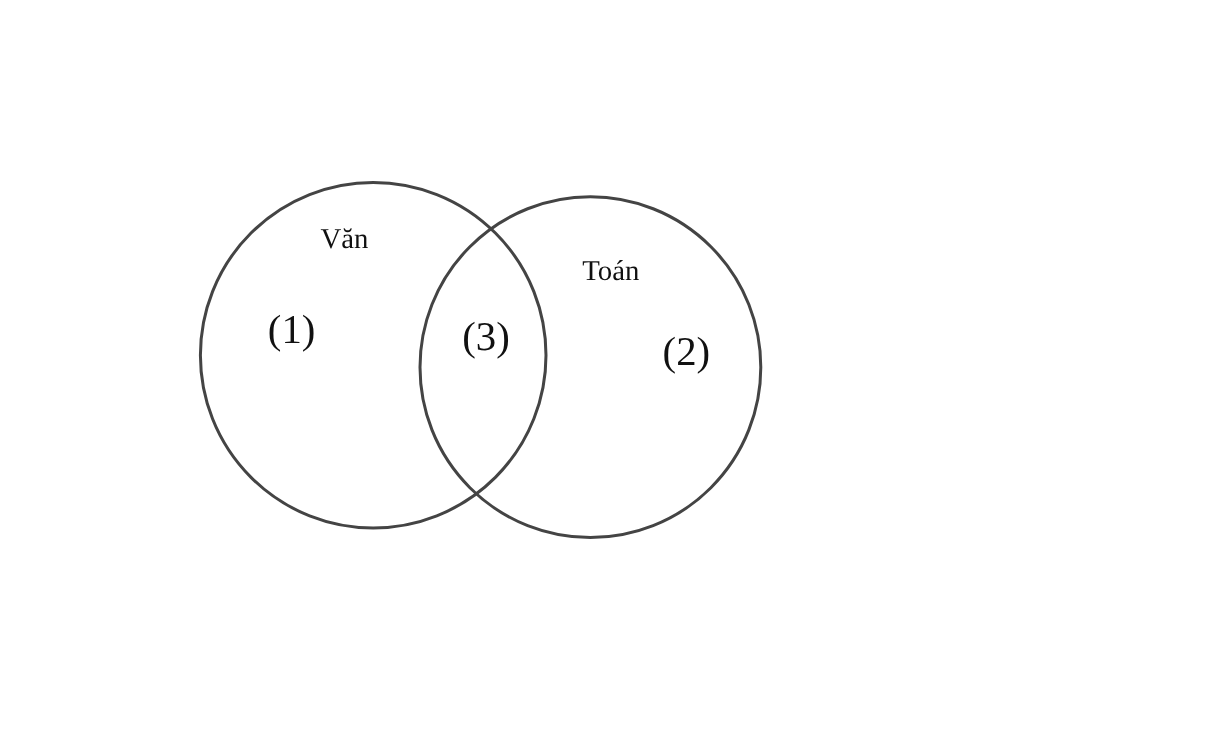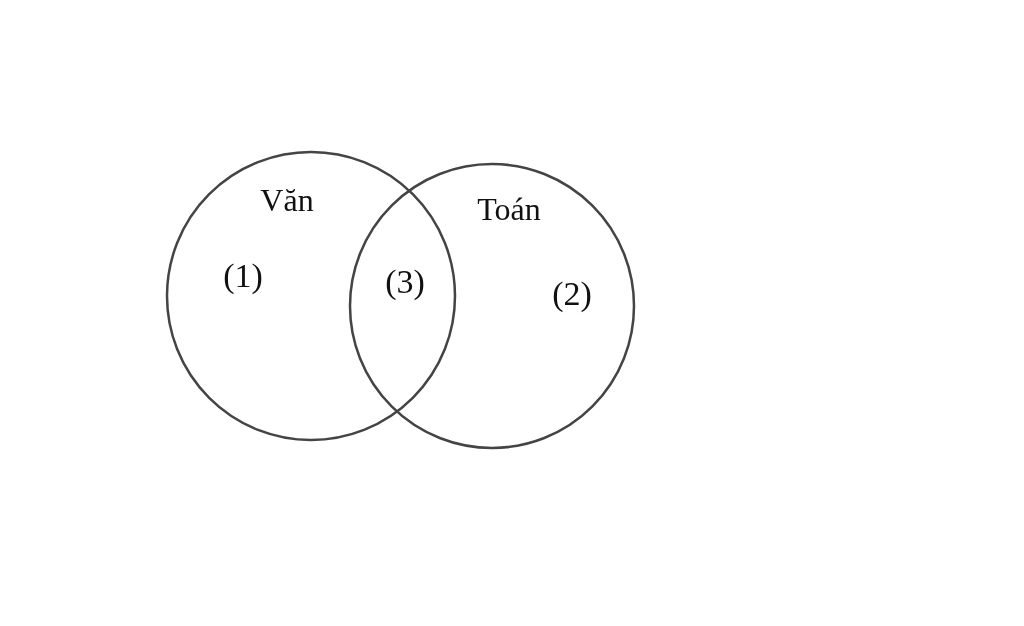--- a/index.html
+++ b/index.html
@@ -34,21 +34,21 @@
   .diagram-label {
     position: absolute;
     white-space: nowrap;
     color: #111111;
     font-family: "Liberation Serif", "DejaVu Serif", serif;
     line-height: 1;
     transform: translate(-50%, -50%);
     user-select: none;
   }
   .set-name {
-    font-size: 32px;
+    font-size: 24px;
   }
   .region-number {
     font-size: 34px;
   }
   
   #label-van      { left: 287px; top: 200px; }
   #label-toan     { left: 509px; top: 209px; }
   #label-region-1 { left: 243px; top: 276px; }
   #label-region-3 { left: 405px; top: 282px; }
   #label-region-2 { left: 572px; top: 294px; }
@@ -58,21 +58,21 @@
 
 <div id="diagram-root" style="width: 1024px; height: 626px; background: rgb(255, 255, 255);">
 
   <svg id="venn-svg" viewBox="0 0 1024 626" xmlns="http://www.w3.org/2000/svg">
     <circle class="venn-circle" cx="311" cy="296" r="144" stroke="#444444" stroke-width="2.5" fill="none"></circle>
     <circle class="venn-circle" cx="492" cy="306" r="142" stroke="#444444" stroke-width="2.5" fill="none"></circle>
   </svg>
 
   <div class="diagram-label set-name" id="label-van" style="left: 287px; top: 200px;">Văn</div>
 
-  <div class="diagram-label set-name" id="label-toan" style="left: 509px; top: 209px;">Toán</div>
+  <div class="diagram-label set-name" id="label-toan" style="left: 509px; top: 226px;">Toán</div>
 
   <div class="diagram-label region-number" id="label-region-1" style="left: 243px; top: 276px;">(1)</div>
 
   <div class="diagram-label region-number" id="label-region-3" style="left: 405px; top: 282px;">(3)</div>
 
   <div class="diagram-label region-number" id="label-region-2" style="left: 572px; top: 294px;">(2)</div>
 
 </div>
 
 </body></html>

